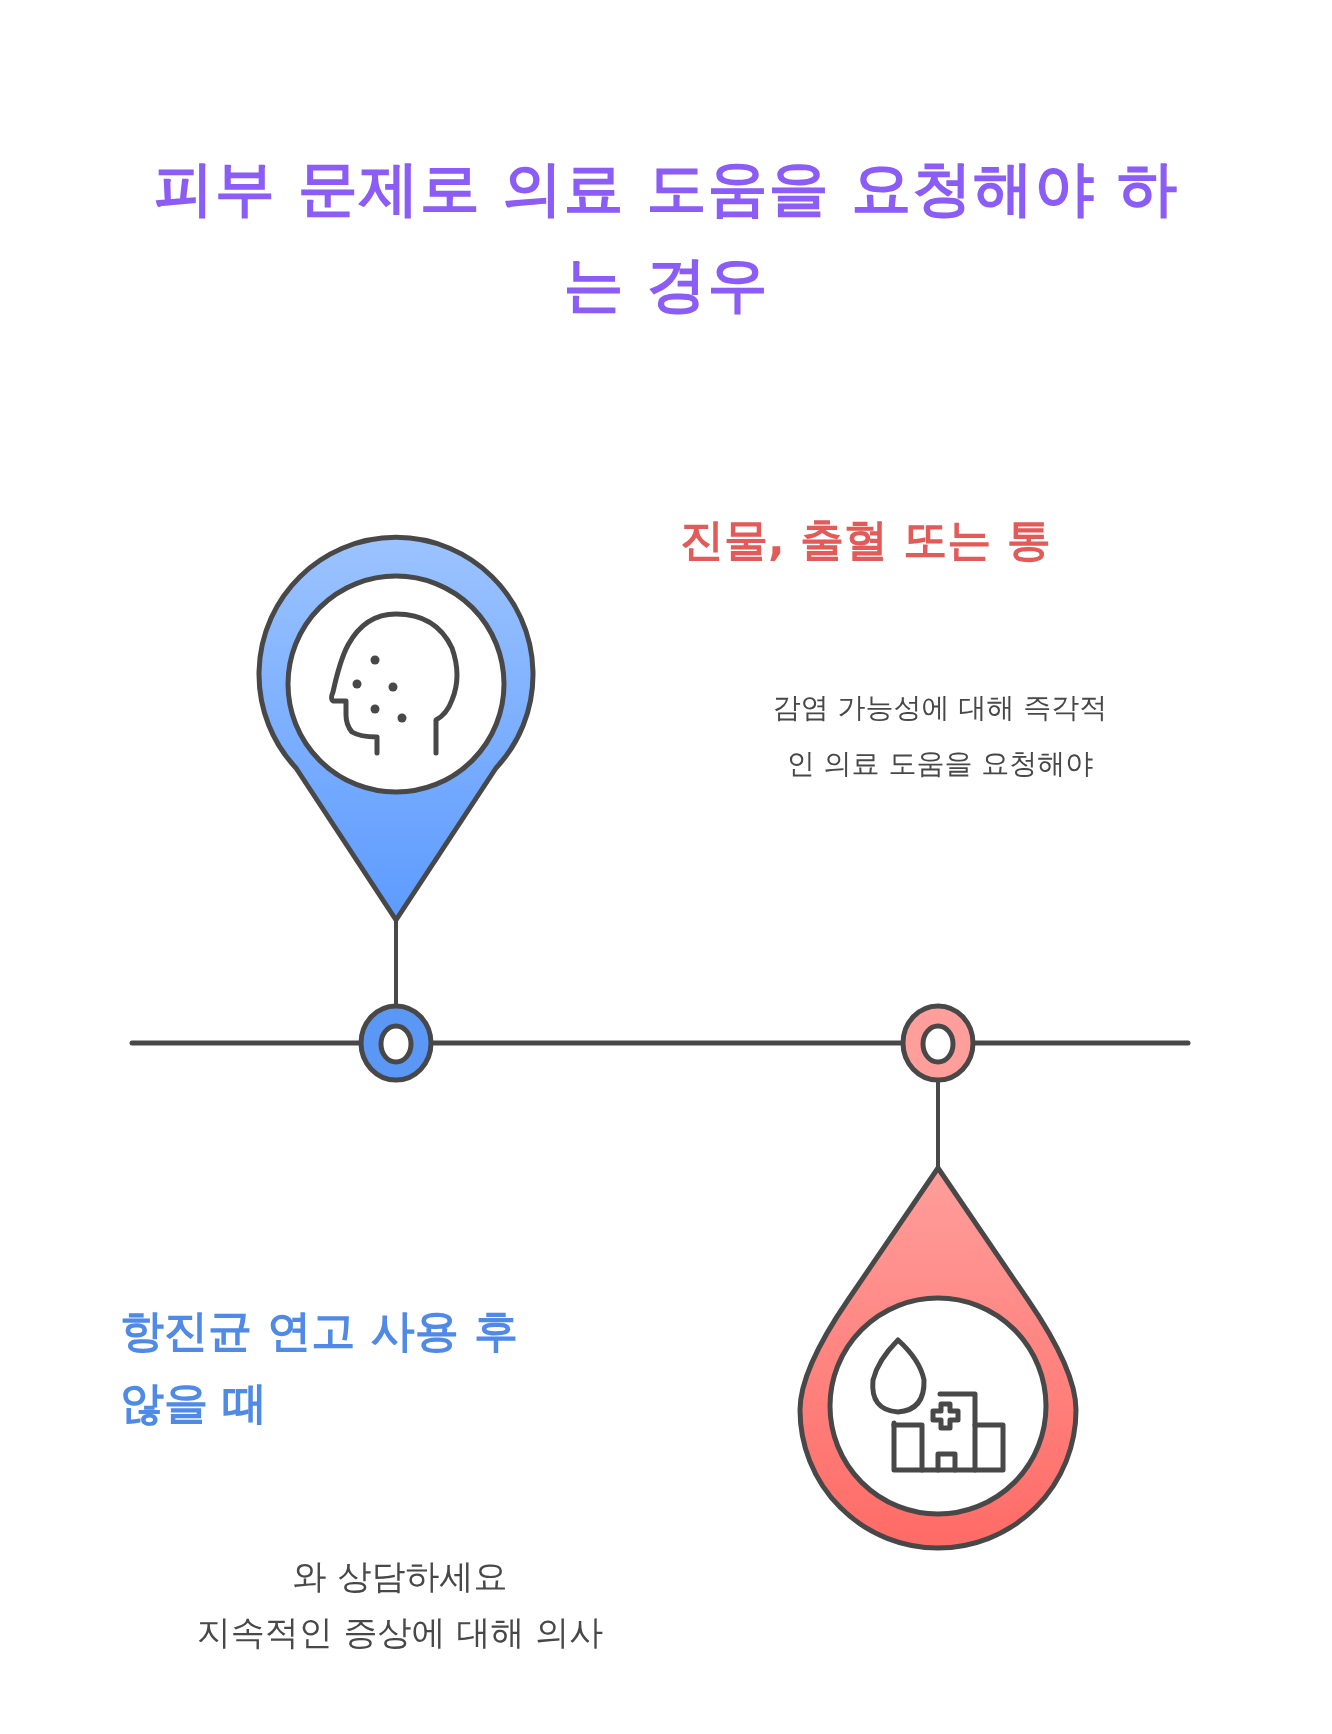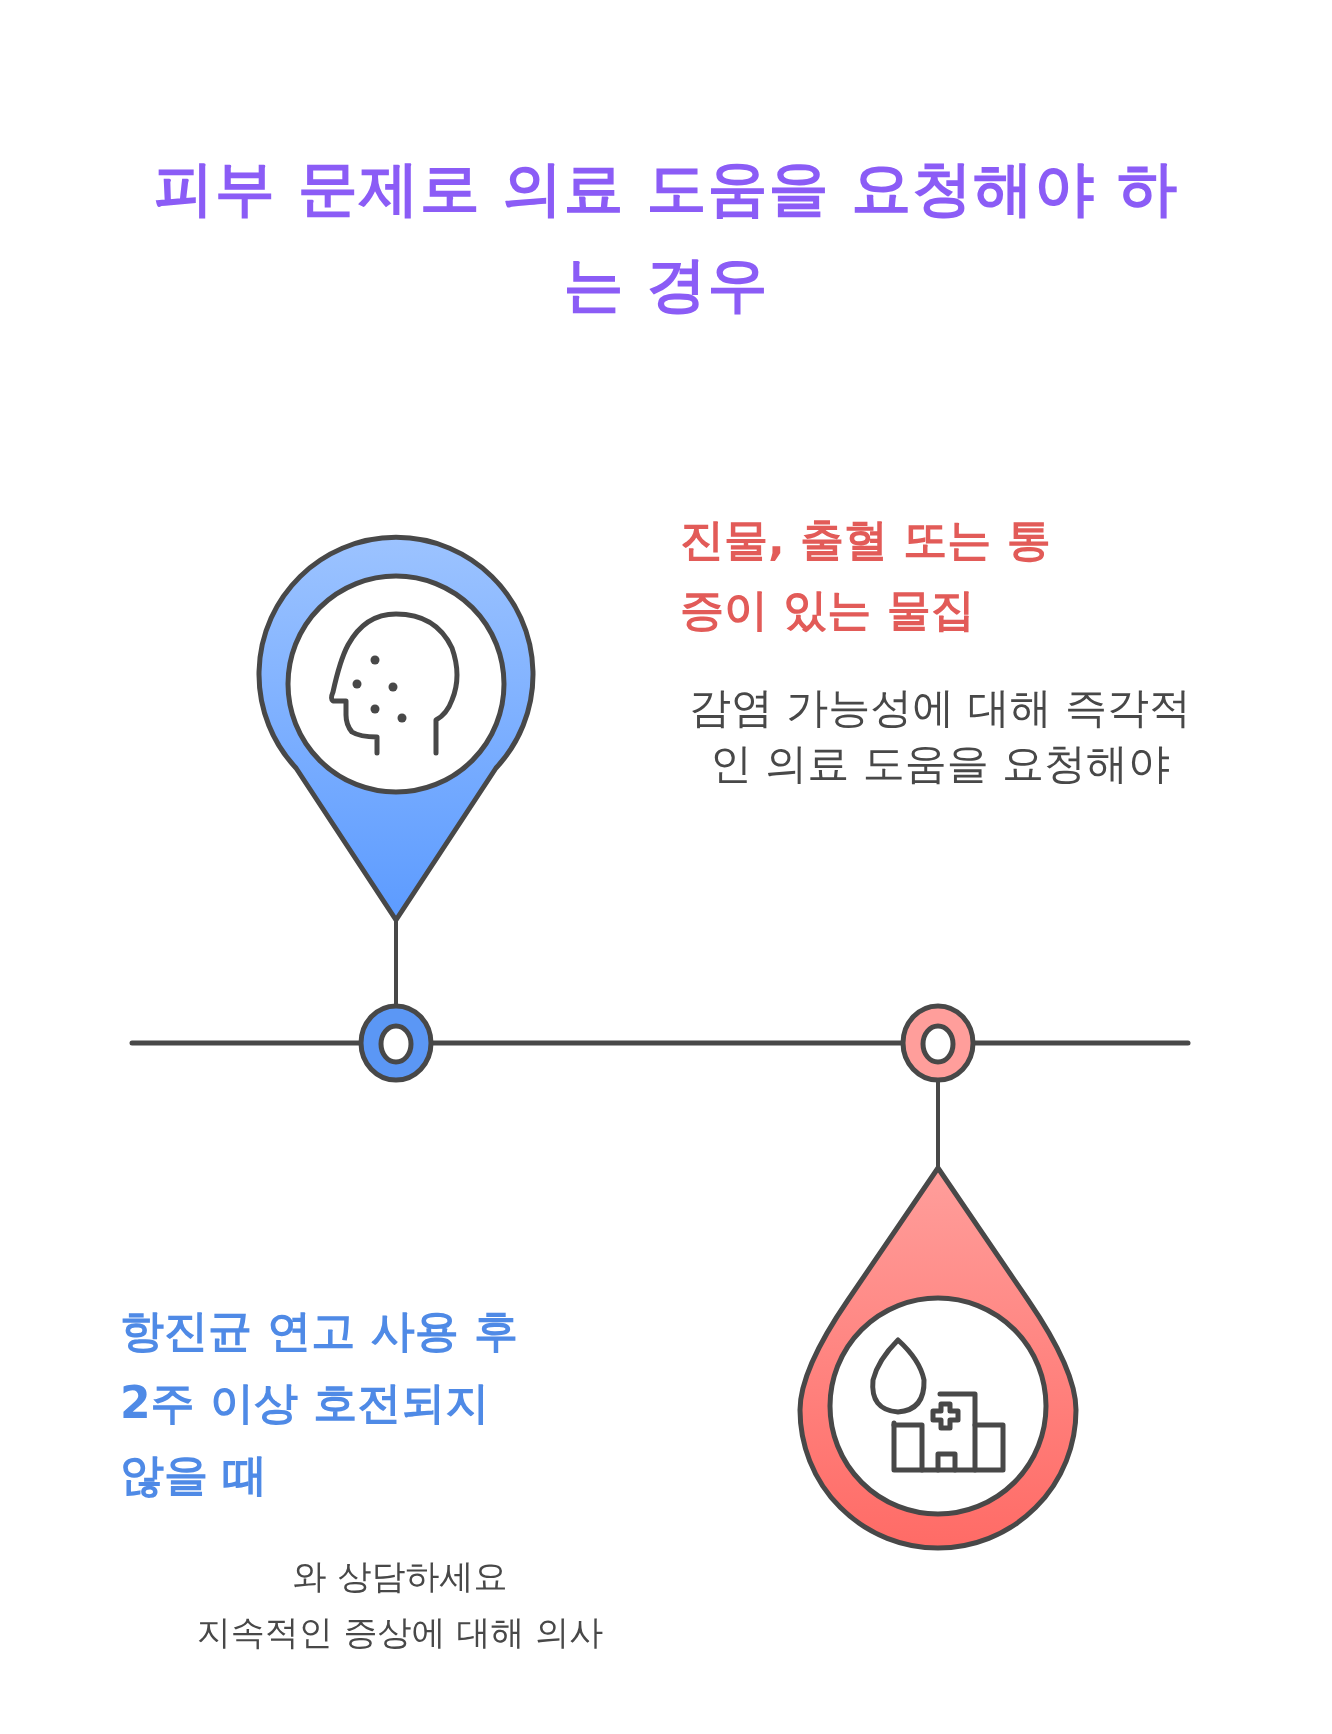--- a/index.html
+++ b/index.html
@@ -3,21 +3,21 @@
 <meta charset="utf-8">
 <style>
   html, body { margin: 0; padding: 0; background: #ffffff; }
   body { width: 1332px; height: 1734px; position: relative; overflow: hidden;
          font-family: "DejaVu Sans", "Liberation Sans", sans-serif; }
   .title { position: absolute; left: 60px; top: 140px; width: 1212px; text-align: center;
            font-size: 60px; font-weight: bold; color: #8b5cf6; line-height: 96px; letter-spacing: 1px; }
   .head-red { position: absolute; left: 680px; top: 505px; width: 520px; 
               font-size: 44px; font-weight: bold; color: #e25b58; line-height: 70px; }
   .desc-red { position: absolute; left: 680px; top: 680px; width: 520px; text-align: center;
-              font-size: 42px; color: #484848; line-height: 56px; }
+              font-size: 28px; color: #484848; line-height: 56px; }
   .head-blue { position: absolute; left: 120px; top: 1295px; width: 560px; text-align: left;
                font-size: 44px; font-weight: bold; color: #4f8ae6; line-height: 72px; }
   .desc-blue { position: absolute; left: 120px; top: 1548px; width: 560px; text-align: center;
                font-size: 34px; color: #484848; line-height: 56px; }
   svg.diagram { position: absolute; left: 0; top: 0; }
 </style>
 </head>
 <body>
 
 <div class="title">
@@ -75,28 +75,26 @@
       <path d="M894 1425 L922 1425 L922 1470"></path>
       <path d="M940 1394 L975 1394 L975 1470"></path>
       <path d="M938 1470 L938 1454 L955 1454 L955 1470"></path>
       <path d="M933 1411 L941 1411 L941 1404 L950 1404 L950 1411 L958 1411 L958 1420 L950 1420 L950 1428 L941 1428 L941 1420 L933 1420 Z"></path>
     </g>
   </g>
 </svg>
 
 <div class="head-red">
   <div>진물, 출혈 또는 통</div>
-  <div>증이 있는 물집</div>
 </div>
 <div class="desc-red">
   <div>감염 가능성에 대해 즉각적</div>
   <div>인 의료 도움을 요청해야</div>
 </div>
 
 <div class="head-blue">
   <div>항진균 연고 사용 후</div>
-  <div>2주 이상 호전되지</div>
   <div>않을 때</div>
 </div>
 <div class="desc-blue">
   <div>와 상담하세요</div>
   <div>지속적인 증상에 대해 의사</div>
 </div>
 
 </body></html>

